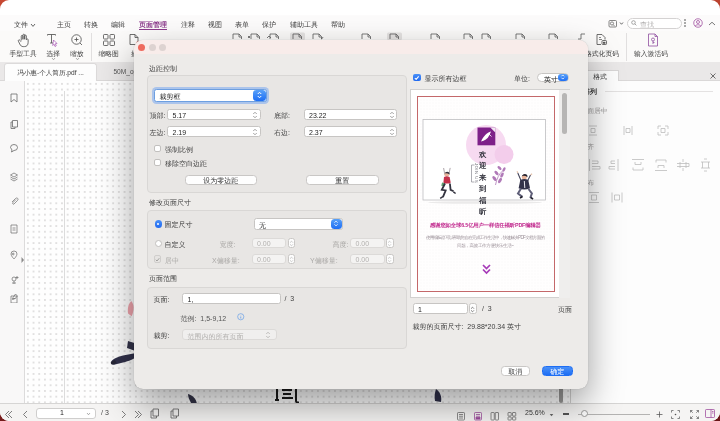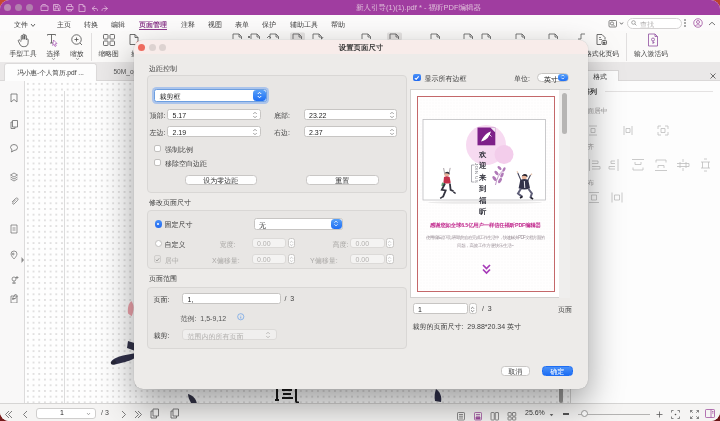--- a/index.html
+++ b/index.html
@@ -33,34 +33,20 @@
 .dfld{position:absolute;background:#f4f3f2;border:1px solid #dcdad8;border-radius:3px;font-size:7px;color:#b3b1af}
 .dfld span{position:absolute;left:4.5px;top:1.6px}
 .stp{position:absolute;width:7.5px;background:#fdfdfd;border:1px solid #c9c7c5;border-radius:2.5px}
 .btn{position:absolute;height:10px;background:#fefefe;border:1px solid #c9c7c5;border-radius:3.5px;font-size:7px;color:#2c2c2c;text-align:center;line-height:9px}
 .combo{position:absolute;background:linear-gradient(#58a0f8,#1e6ef4);border-radius:3.5px}
 .cb{position:absolute;width:7.5px;height:7.5px;border-radius:2px}
 svg{display:block}
 </style></head>
 <body>
 <div id="win">
-  <div id="titlebar">
-    <div class="tl" style="left:4px;background:#bb86b4"></div>
-    <div class="tl" style="left:15px;background:#b27fae"></div>
-    <div class="tl" style="left:26px;background:#b27fae"></div>
-    <svg class="abs" style="left:40px;top:3px" width="76" height="9" viewBox="0 0 152 18" fill="none" stroke="#dfb6da" stroke-width="1.6">
-      <path d="M2 6 h14 v9 h-14 z M3 6 l2-3 h6 l2 3"></path>
-      <path d="M27 3 h10 l3 3 v9 h-13 z M30 3 v4 h6 v-4 M30 15 v-5 h7 v5"></path>
-      <path d="M53 7 h13 v6 h-3 v3 h-7 v-3 h-3 z M56 7 v-4 h7 v4 M56 13 h7"></path>
-      <path d="M78 3 h8 l4 4 v10 h-12 z M86 3 v4 h4"></path>
-      <path d="M110 6 l-6 5 l6 5 M104 11 h8 c3 0 3 4 3 5"></path>
-      <path d="M129 6 l6 5 l-6 5 M135 11 h-8 c-3 0-3 4-3 5"></path>
-    </svg>
-    <div id="ttext">新人引导(1)(1).pdf * - 福昕PDF编辑器</div>
-  </div>
   <div id="menubar">
     <span class="mi" style="left:14px">文件</span>
     <svg class="abs" style="left:30px;top:8px" width="6" height="5" viewBox="0 0 6 5">
         <path d="M1 1 l2 2.4 L5 1" stroke="#555" fill="none" stroke-width=".9"></path>
       </svg>
     <span class="mi" style="left:57px">主页</span>
     <span class="mi" style="left:84px">转换</span>
     <span class="mi" style="left:111px">编辑</span>
     <span class="mi" style="left:139px;color:#8c3a8c;font-weight:bold">页面管理</span>
     <div class="abs" style="left:139px;top:13.5px;width:28px;height:1.6px;background:#8c3a8c"></div>
@@ -285,21 +271,20 @@
     <svg class="abs" style="left:705px;top:5px" width="10" height="9" viewBox="0 0 20 18" fill="none" stroke="#9c4a9c" stroke-width="1.5">
       <rect x="1" y="1" width="18" height="16" rx="1.5"></rect>
         <path d="M12 1 v16 M14 5 h3 M14 8 h3"></path>
     </svg>
   </div>
   <div id="dialog">
     <div id="dtitle">
       <div class="dtl" style="left:4px;background:#ee6a5e"></div>
       <div class="dtl" style="left:14.5px;background:#ddd3d1"></div>
       <div class="dtl" style="left:25px;background:#ddd3d1"></div>
-      <span>设置页面尺寸</span>
     </div>
     <div class="seclab" style="left:15px;top:24px">边距控制</div>
     <div class="gbox" style="top:34.5px;height:118.5px"></div>
     <div class="fld" style="left:20px;top:48.5px;width:112.5px;height:13px;border-color:#6d9fe0;box-shadow:0 0 0 2px rgba(120,168,240,.55)">
         <span style="top:2.5px">裁剪框</span>
       </div>
     <div class="combo" style="left:118.5px;top:49.5px;width:13px;height:11px">
       <svg style="margin:1.5px auto 0" width="7" height="8" viewBox="0 0 14 16" fill="none" stroke="#fff" stroke-width="2">
           <path d="M3.5 6 L7 2.5 L10.5 6 M3.5 10 L7 13.5 L10.5 10"></path>
         </svg>

